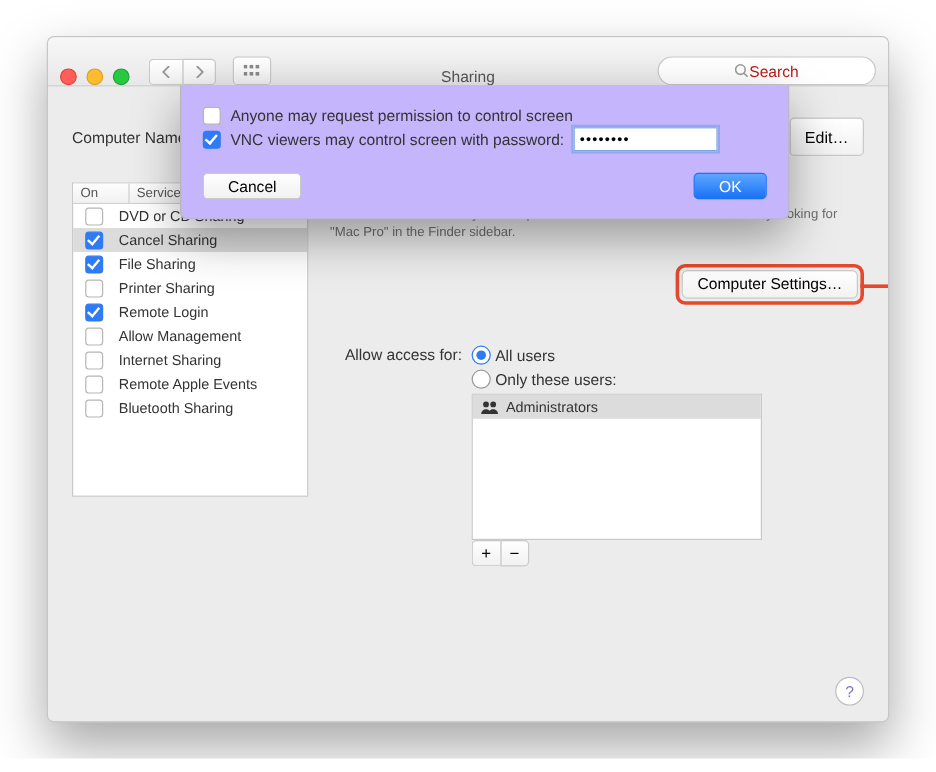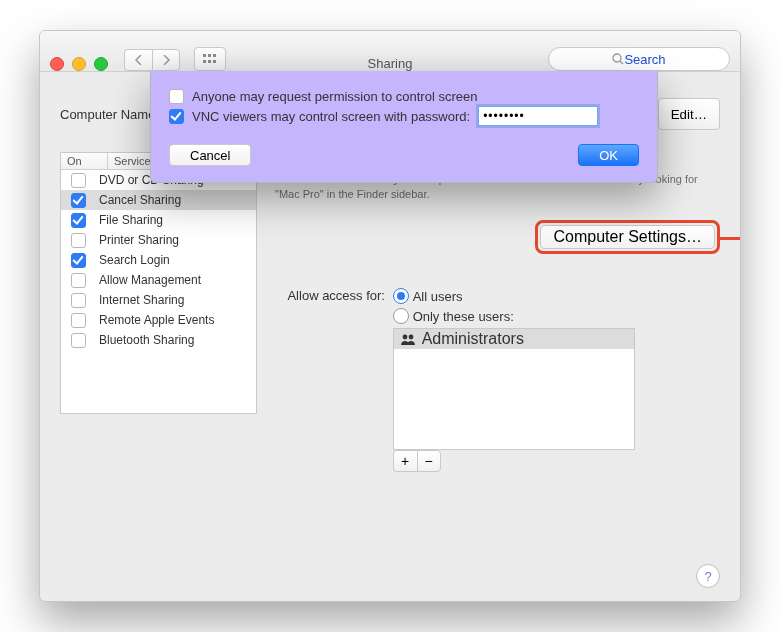--- a/index.html
+++ b/index.html
@@ -8,52 +8,52 @@
   .tl-dot{width:12px;height:12px;border-radius:50%}
   .dot-red{background:#ff5f57;border:1px solid #e24238}
   .dot-yel{background:#febc2e;border:1px solid #dba024}
   .dot-grn{background:#28c840;border:1px solid #1ba532}
   .segbtn{display:flex;margin-left:8px}
   .segbtn button{width:28px;height:22px;background:linear-gradient(#fff,#f1f1f1);border:1px solid #c9c9c9;color:#888;display:flex;align-items:center;justify-content:center;padding:0}
   .segbtn button:first-child{border-radius:4px 0 0 4px;border-right:none}
   .segbtn button:last-child{border-radius:0 4px 4px 0}
   .gridbtn{width:30px;height:22px;background:linear-gradient(#fff,#f1f1f1);border:1px solid #c9c9c9;border-radius:4px;margin-left:6px;display:flex;align-items:center;justify-content:center;color:#8a8a8a}
   .wintitle{position:absolute;left:0;right:0;text-align:center;color:#555}
-  .search{margin-left:auto;width:180px;height:22px;background:#fff;border:1px solid #c9c9c9;border-radius:12px;display:flex;align-items:center;color:#1d4ed8;justify-content:center;gap:0}
+  .search{margin-left:auto;width:180px;height:22px;background:#fff;border:1px solid #c9c9c9;border-radius:12px;display:flex;align-items:center;color:#b91c1c;justify-content:center;gap:0}
   .content{padding:18px 20px 10px 20px;position:relative;height:calc(100% - 40px);box-sizing:border-box}
   .namebar{display:flex;align-items:center;gap:8px;font-size:13px;color:#333;margin:8px 0 22px 0}
   .namebar input{flex:1;height:22px;border:1px solid #c9c9c9;border-radius:3px;background:#fff;padding:0 6px;font-size:13px}
   .namebar button{height:32px;padding:0 12px;border:1px solid #c9c9c9;border-radius:4px;background:linear-gradient(#fff,#f1f1f1)}
   .columns{display:flex;gap:18px}
   .svcbox{width:195px;height:260px;background:#fff;border:1px solid #c9c9c9}
   .svchdr{display:flex;font-size:11px;color:#555;background:linear-gradient(#fdfdfd,#f1f1f1);border-bottom:1px solid #d0d0d0}
   .svchdr .c1{width:34px;border-right:1px solid #d0d0d0;padding:2px 6px}
   .svchdr .c2{flex:1;padding:2px 6px}
   .svcrow{display:flex;align-items:center;height:20px;font-size:12px}
   .svcrow.sel{background:#dcdcdc}
   .svcrow .c1{width:34px;display:flex;justify-content:center}
   .svcrow .c2{flex:1;padding-left:4px}
   .chk{width:13px;height:13px;border-radius:3px;border:1px solid #b6b6b6;background:#fff;display:inline-block;position:relative}
   .chk.on{background:#2f7bf6;border-color:#2f7bf6}
   .chk.on::after{content:"";position:absolute;left:3px;top:0;width:4px;height:8px;border:solid #fff;border-width:0 2px 2px 0;transform:rotate(40deg)}
   .right{flex:1}
   .status{display:flex;align-items:center;gap:8px;font-size:14px}
   .statusdot{width:10px;height:10px;border-radius:50%;background:#41c251}
   .sub{color:#6f6f6f;font-size:11px;margin-top:4px;line-height:1.35}
-  .compbtn{float:right;margin-top:18px;height:24px;padding:0 12px;border:1px solid #c9c9c9;border-radius:5px;background:linear-gradient(#fff,#f2f2f2);font-size:16px}
+  .compbtn{float:right;margin-top:18px;height:24px;padding:0 12px;border:1px solid #c9c9c9;border-radius:5px;background:linear-gradient(#fff,#f2f2f2);font-size:13px}
   .compwrap{position:relative;display:block;width:max-content;margin:18px 0 0 auto;border:3px solid #e4492d;border-radius:8px;padding:2px}
   .arrowline{position:absolute;top:50%;right:-48px;width:48px;height:3px;background:#e4492d}
   .allow{clear:both;padding-top:34px;font-size:13px}
   .allow .lbl{display:inline-block;width:110px;text-align:right;vertical-align:top;padding-right:4px}
   .radset{display:inline-block;vertical-align:top}
   .rad{width:14px;height:14px;border:1px solid #9a9a9a;border-radius:50%;background:#fff;display:inline-block;position:relative;vertical-align:-3px;margin-right:4px}
   .rad.on{border-color:#2f7bf6}
   .rad.on::after{content:"";position:absolute;left:3px;top:3px;width:8px;height:8px;border-radius:50%;background:#2f7bf6}
   .userbox{width:240px;height:120px;background:#fff;border:1px solid #c9c9c9;margin-top:4px}
-  .userrow{background:#dcdcdc;height:20px;display:flex;align-items:center;font-size:16px;padding-left:6px;gap:6px}
+  .userrow{background:#dcdcdc;height:20px;display:flex;align-items:center;font-size:12px;padding-left:6px;gap:6px}
   .pm{margin-top:0}
   .pm button{width:24px;height:22px;background:linear-gradient(#fff,#f1f1f1);border:1px solid #c9c9c9;font-size:14px;line-height:1}
   .pm button:first-child{border-radius:4px 0 0 4px;border-right:none}
   .pm button:last-child{border-radius:0 4px 4px 0}
   .help{position:absolute;right:20px;bottom:14px;width:22px;height:22px;border-radius:50%;border:1px solid #bdbdbd;background:#fff;color:#8a6fc7;display:flex;align-items:center;justify-content:center}
   .sheet{position:absolute;top:40px;left:110px;width:470px;background:#c4b5fd;border:1px solid #b7b7b7;border-top:none;border-radius:0 0 6px 6px;box-shadow:0 16px 40px rgba(0,0,0,.35);padding:16px 18px 16px 18px}
   .sheet .row{display:flex;align-items:center;gap:8px;font-size:13px;margin:2px 0}
   .sheet input.pw{width:110px;outline:none;border:1px solid #7aa6de;height:18px;box-shadow:0 0 0 2px rgba(74,144,226,.4);font-size:12px;padding:0 4px;font-family:inherit;letter-spacing:1px}
   .sheet .btns{display:flex;justify-content:space-between;gap:10px;margin-top:18px}
   .btn{height:22px;padding:0 20px;border:1px solid #c9c9c9;border-radius:4px;background:linear-gradient(#fff,#f1f1f1);font-size:13px}
@@ -139,21 +139,21 @@
             <div class="svcrow">
               <span class="c1">
                 <span class="chk"></span>
               </span>
               <span class="c2">Printer Sharing</span>
             </div>
             <div class="svcrow">
               <span class="c1">
                 <span class="chk on"></span>
               </span>
-              <span class="c2">Search Login</span>
+              <span class="c2">Remote Login</span>
             </div>
             <div class="svcrow">
               <span class="c1">
                 <span class="chk"></span>
               </span>
               <span class="c2">Allow Management</span>
             </div>
             <div class="svcrow">
               <span class="c1">
                 <span class="chk"></span>

